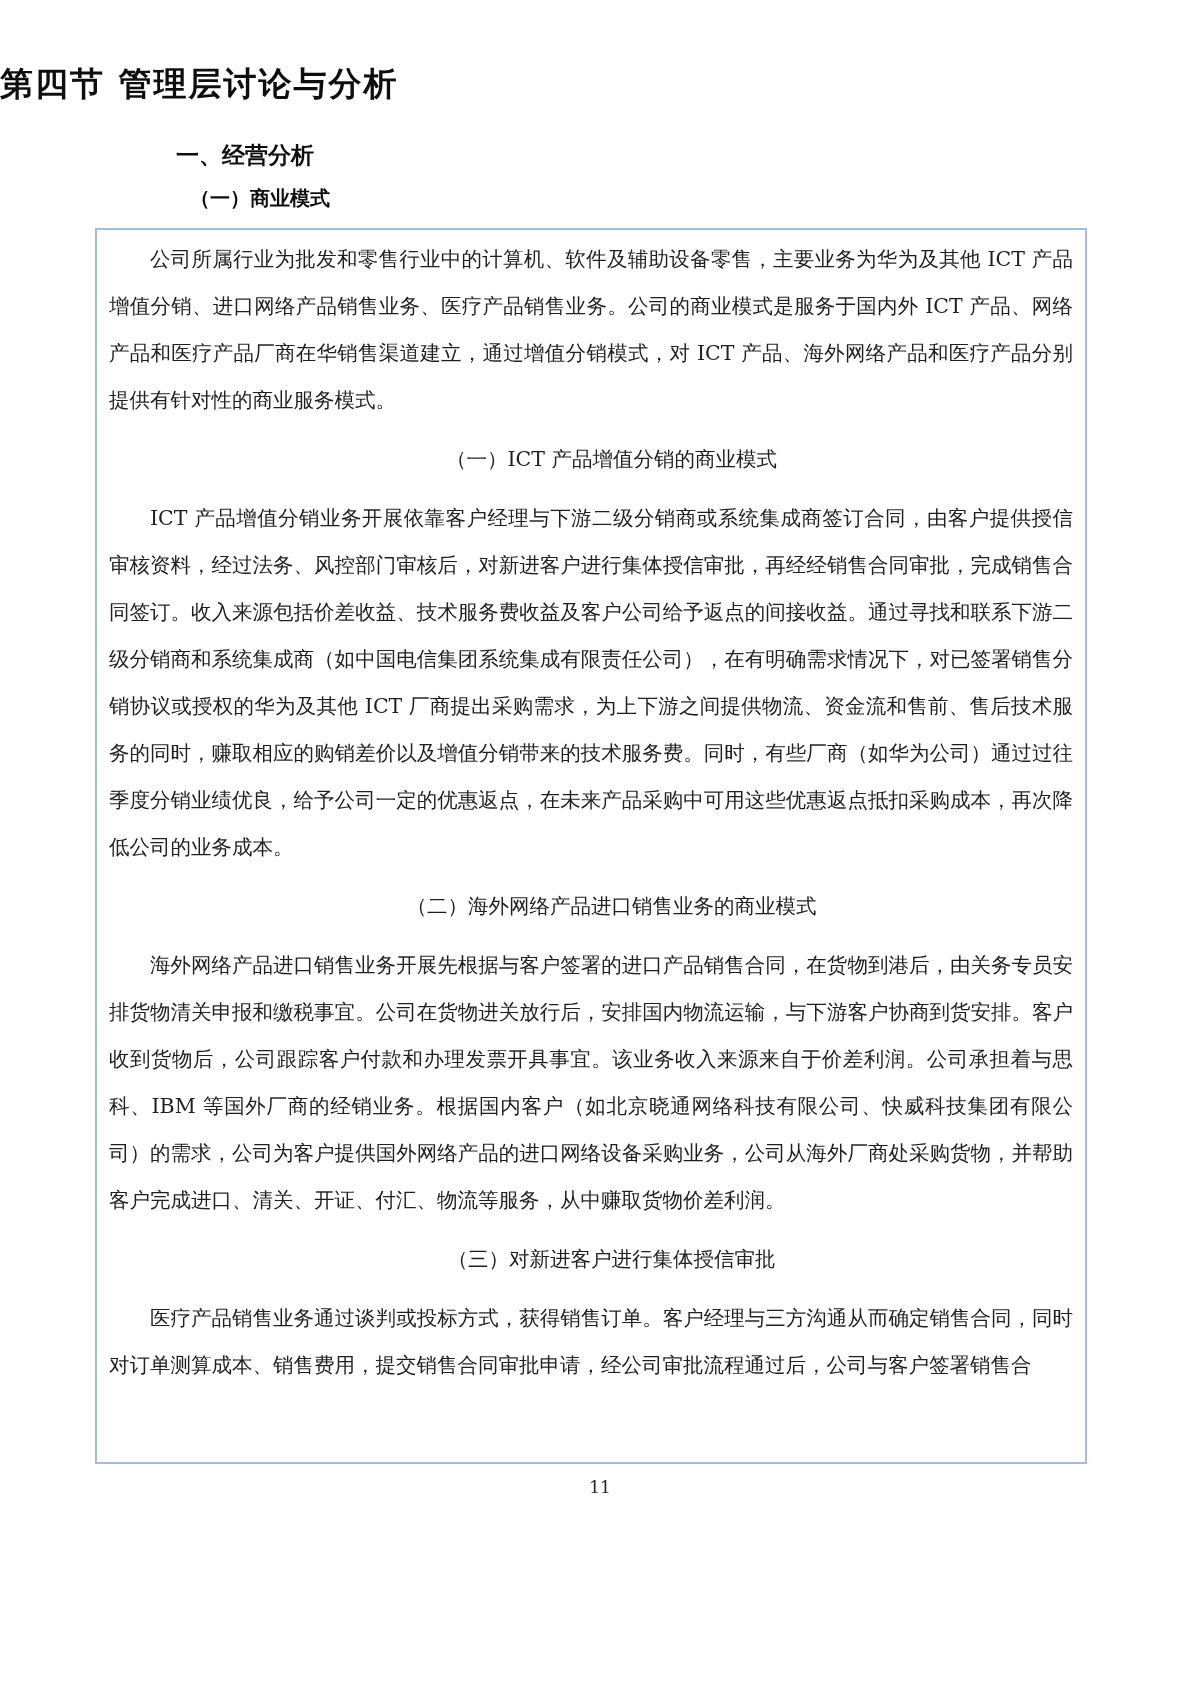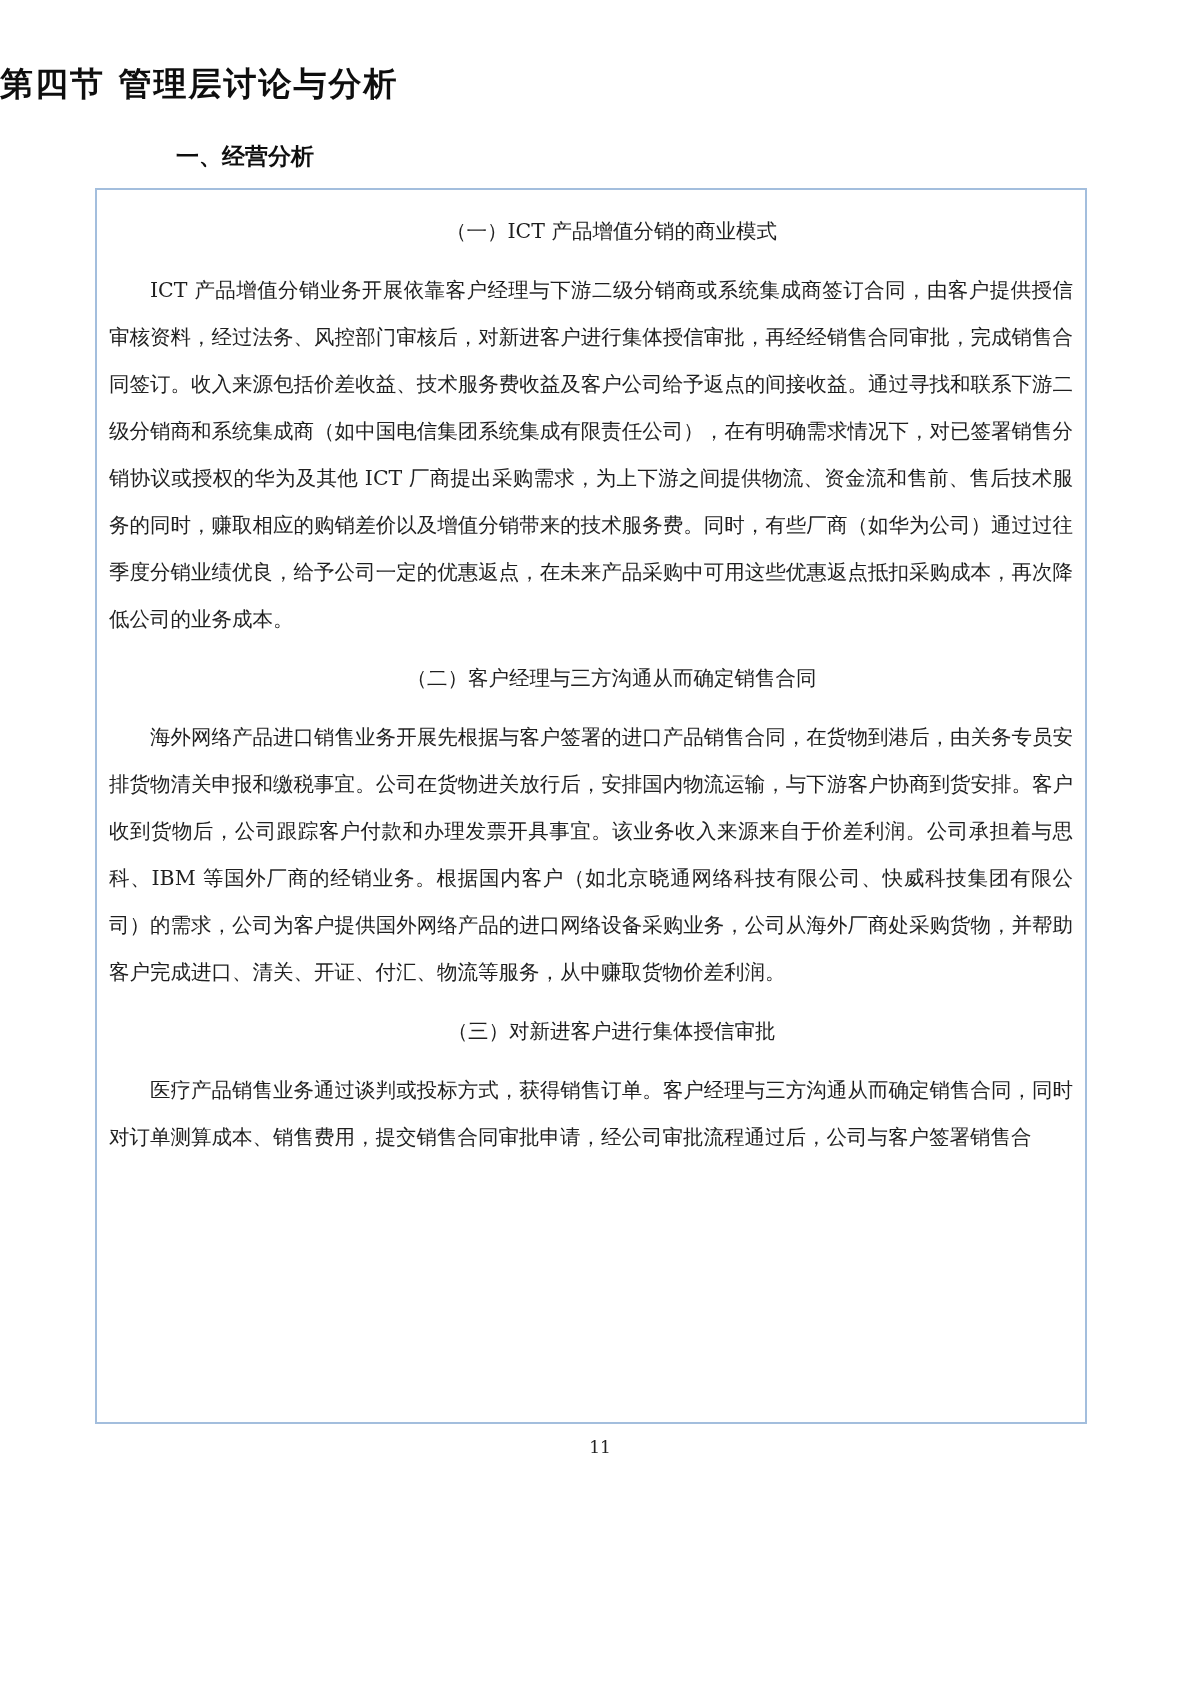--- a/index.html
+++ b/index.html
@@ -23,21 +23,21 @@
     text-align: left;
     font-family: "DejaVu Sans", "Liberation Sans", sans-serif;
     font-weight: bold;
     font-size: 33px;
     line-height: 44px;
     letter-spacing: 2px;
     color: #0e0e0e;
   }
   .sec-heading {
     margin: 36px 0 0 176px;
-    font-family: Liberation Serif, serif;
+    font-family: Liberation Mono, monospace;
     font-weight: bold;
     font-size: 23px;
     line-height: 30px;
     color: #0e0e0e;
   }
   .sub-heading {
     margin: 12px 0 0 190px;
     font-family: "DejaVu Sans", "Liberation Sans", sans-serif;
     font-weight: bold;
     font-size: 20px;
@@ -77,24 +77,26 @@
   }
 </style>
 </head>
 <body>
 
 <div class="page">
   <h1 class="doc-title">第四节 管理层讨论与分析</h1>
 
   <h2 class="sec-heading">一、经营分析</h2>
 
+  <h3 class="sub-heading">（一）商业模式</h3>
 
   <div class="content-box" id="content-box" style="border-color: rgb(163, 190, 221);">
+      <p class="body">公司所属行业为批发和零售行业中的计算机、软件及辅助设备零售，主要业务为华为及其他 ICT 产品增值分销、进口网络产品销售业务、医疗产品销售业务。公司的商业模式是服务于国内外 ICT 产品、网络产品和医疗产品厂商在华销售渠道建立，通过增值分销模式，对 ICT 产品、海外网络产品和医疗产品分别提供有针对性的商业服务模式。</p>
       <p class="subheading">（一）ICT 产品增值分销的商业模式</p>
       <p class="body">ICT 产品增值分销业务开展依靠客户经理与下游二级分销商或系统集成商签订合同，由客户提供授信审核资料，经过法务、风控部门审核后，对新进客户进行集体授信审批，再经经销售合同审批，完成销售合同签订。收入来源包括价差收益、技术服务费收益及客户公司给予返点的间接收益。通过寻找和联系下游二级分销商和系统集成商（如中国电信集团系统集成有限责任公司），在有明确需求情况下，对已签署销售分销协议或授权的华为及其他 ICT 厂商提出采购需求，为上下游之间提供物流、资金流和售前、售后技术服务的同时，赚取相应的购销差价以及增值分销带来的技术服务费。同时，有些厂商（如华为公司）通过过往季度分销业绩优良，给予公司一定的优惠返点，在未来产品采购中可用这些优惠返点抵扣采购成本，再次降低公司的业务成本。</p>
-      <p class="subheading">（二）客户经理与三方沟通从而确定销售合同</p>
+      <p class="subheading">（二）海外网络产品进口销售业务的商业模式</p>
       <p class="body">海外网络产品进口销售业务开展先根据与客户签署的进口产品销售合同，在货物到港后，由关务专员安排货物清关申报和缴税事宜。公司在货物进关放行后，安排国内物流运输，与下游客户协商到货安排。客户收到货物后，公司跟踪客户付款和办理发票开具事宜。该业务收入来源来自于价差利润。公司承担着与思科、IBM 等国外厂商的经销业务。根据国内客户（如北京晓通网络科技有限公司、快威科技集团有限公司）的需求，公司为客户提供国外网络产品的进口网络设备采购业务，公司从海外厂商处采购货物，并帮助客户完成进口、清关、开证、付汇、物流等服务，从中赚取货物价差利润。</p>
       <p class="subheading">（三）对新进客户进行集体授信审批</p>
       <p class="body">医疗产品销售业务通过谈判或投标方式，获得销售订单。客户经理与三方沟通从而确定销售合同，同时对订单测算成本、销售费用，提交销售合同审批申请，经公司审批流程通过后，公司与客户签署销售合</p>
     </div>
 
   <div class="page-number">11</div>
 </div>
 
 </body></html>

